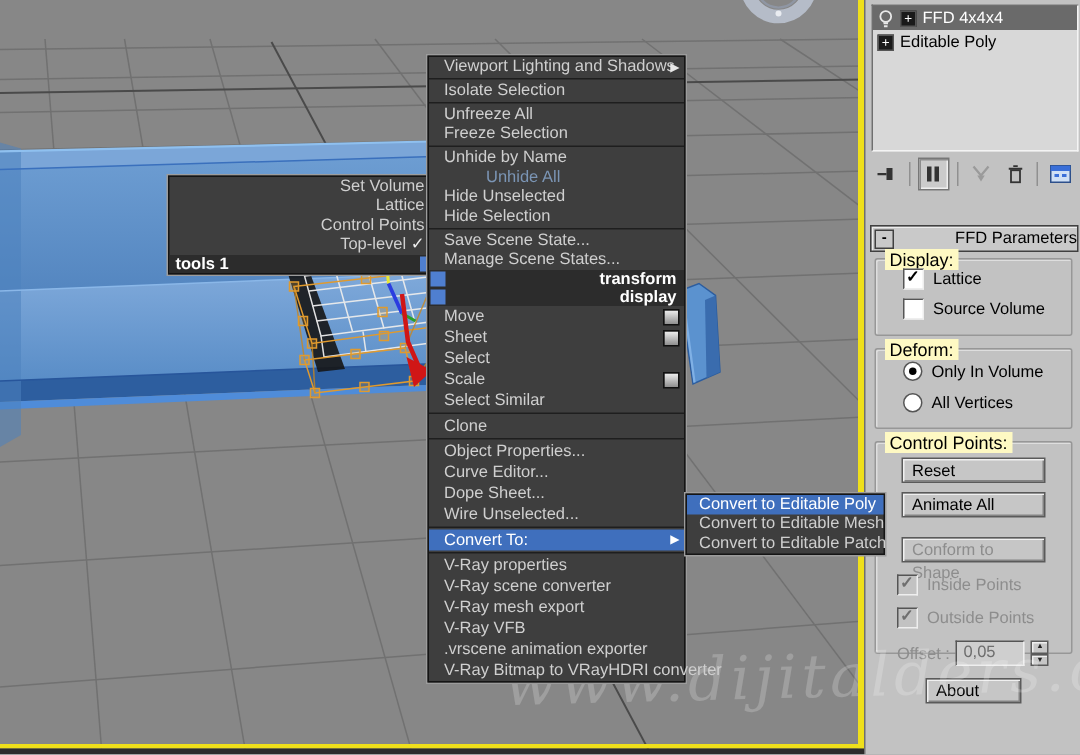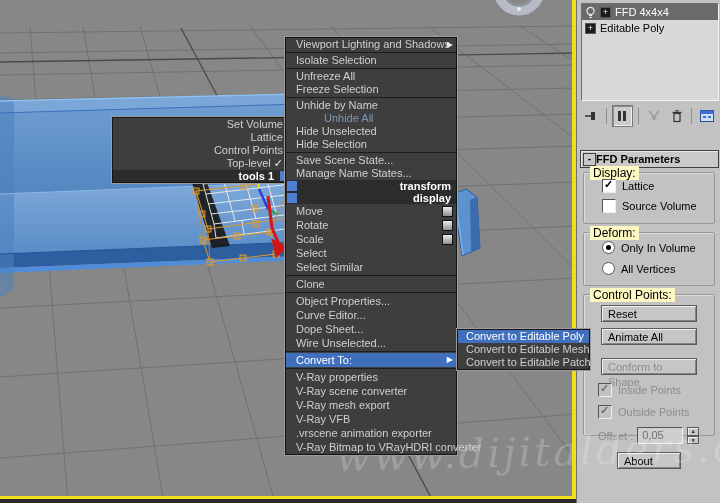--- a/index.html
+++ b/index.html
@@ -25,21 +25,21 @@
   .mi .arrow{position:absolute;right:3px;top:0;font-size:8px;color:#e8e8e8;}
   .mi.hl .arrow{color:#fff;}
   .mi .setbox{position:absolute;right:3px;top:2px;width:9px;height:9px;border:1px solid #111;
     background:linear-gradient(#ededed,#8f8f8f);}
   .sep{height:0;border-top:1px solid #1e1e1e;margin:1px 0;}
   .qhdr{display:flex;align-items:center;height:12px;background:#2c2c2c;color:#ffffff;font-weight:bold;}
   .qhdr .bluesq{width:10px;height:10px;background:#4f7fd0;margin:1px;}
   .qhdr .qtitle{flex:1;text-align:right;padding-right:5px;font-size:11px;}
   #leftquad{left:112px;top:117px;width:178px;}
   #leftquad .mi{text-align:right;padding-right:8px;height:13px;}
-  #leftquad .qhdr .qtitle{text-align:right;padding-left:16px;}
+  #leftquad .qhdr .qtitle{text-align:left;padding-left:4px;}
   .check{color:#efefef;padding-left:3px;}
   #mainmenu{left:285px;top:37px;width:170px;}
   #submenu{left:457px;top:329px;width:131px;z-index:6;}
   #submenu .mi{height:13px;line-height:13px;padding-left:8px;text-align:left;}
 
   
   #panel{position:absolute;left:576px;top:0;width:144px;height:503px;background:#c2c2c2;
     border-left:1px solid #6f6f6f;z-index:3;font-size:11px;color:#000;}
   #stacklist{position:absolute;left:4px;top:3px;width:136px;height:96px;background:#d8d8d8;
     border:1px solid;border-color:#6f6f6f #f4f4f4 #f4f4f4 #6f6f6f;}
@@ -50,21 +50,21 @@
   #stacktools{position:absolute;left:4px;top:104px;width:136px;height:24px;display:flex;
     align-items:center;gap:3px;}
   .tbtn{width:20px;height:20px;display:flex;align-items:center;justify-content:center;}
   .tbtn.pressed{border:1px solid #777;background:#cbcbcb;
     box-shadow:inset 1px 1px 0 #8d8d8d, inset -1px -1px 0 #efefef;}
   .tsep{width:1px;height:16px;background:#909090;margin:0 2px;}
   #rollhdr{position:absolute;left:3px;top:150px;width:137px;height:16px;background:#c9c9c9;
     border:1px solid #404040;box-shadow:inset 1px 1px 0 #ededed;display:flex;align-items:center;}
   #rollhdr .minus{width:11px;height:11px;margin-left:2px;border:1px solid #404040;background:#c9c9c9;
     font-size:10px;line-height:9px;text-align:center;font-weight:bold;}
-  #rollhdr .rtitle{flex:1;text-align:left;font-weight:bold;}
+  #rollhdr .rtitle{flex:1;text-align:right;font-weight:normal;}
   .group{position:absolute;left:6px;width:130px;border:1px solid #979797;border-radius:2px;
     box-shadow:inset 1px 1px 0 #dedede;}
   .legend{position:absolute;left:6px;top:-7px;background:#fef9c3;padding:0 3px;font-size:12px;}
   .cbrow{display:flex;align-items:center;gap:6px;margin:6px 0 0 18px;}
   .cb{width:12px;height:12px;background:#fff;border:1px solid;border-color:#555 #eee #eee #555;
     position:relative;flex:0 0 auto;}
   .cb .tick{position:absolute;left:1px;top:-2px;font-size:11px;font-weight:bold;color:#000;}
   .cb.discb{background:#c2c2c2;}
   .cb.discb .tick{color:#6f6f6f;}
   .dislabel{color:#8d8d8d;}
@@ -223,36 +223,36 @@
     <div class="sep"></div>
     <div class="mi"><span>Unfreeze All</span></div>
     <div class="mi"><span>Freeze Selection</span></div>
     <div class="sep"></div>
     <div class="mi"><span>Unhide by Name</span></div>
     <div class="mi dis"><span>Unhide All</span></div>
     <div class="mi"><span>Hide Unselected</span></div>
     <div class="mi"><span>Hide Selection</span></div>
     <div class="sep"></div>
     <div class="mi"><span>Save Scene State...</span></div>
-    <div class="mi"><span>Manage Name States...</span></div>
+    <div class="mi"><span>Manage Scene States...</span></div>
 
     <div class="qhdr">
       <span class="bluesq"></span>
       <span class="qtitle">transform</span>
     </div>
     <div class="qhdr">
       <span class="bluesq"></span>
       <span class="qtitle">display</span>
     </div>
 
     <div class="menu2">
       <div class="mi"><span>Move</span><span class="setbox"></span></div>
-      <div class="mi"><span>Rotate</span><span class="setbox"></span></div>
+      <div class="mi"><span>Sheet</span><span class="setbox"></span></div>
+      <div class="mi"><span>Select</span></div>
       <div class="mi"><span>Scale</span><span class="setbox"></span></div>
-      <div class="mi"><span>Select</span></div>
       <div class="mi"><span>Select Similar</span></div>
       <div class="sep"></div>
       <div class="mi"><span>Clone</span></div>
       <div class="sep"></div>
       <div class="mi"><span>Object Properties...</span></div>
       <div class="mi"><span>Curve Editor...</span></div>
       <div class="mi"><span>Dope Sheet...</span></div>
       <div class="mi"><span>Wire Unselected...</span></div>
       <div class="sep"></div>
       <div class="mi hl"><span>Convert To:</span><span class="arrow">▶</span></div>

